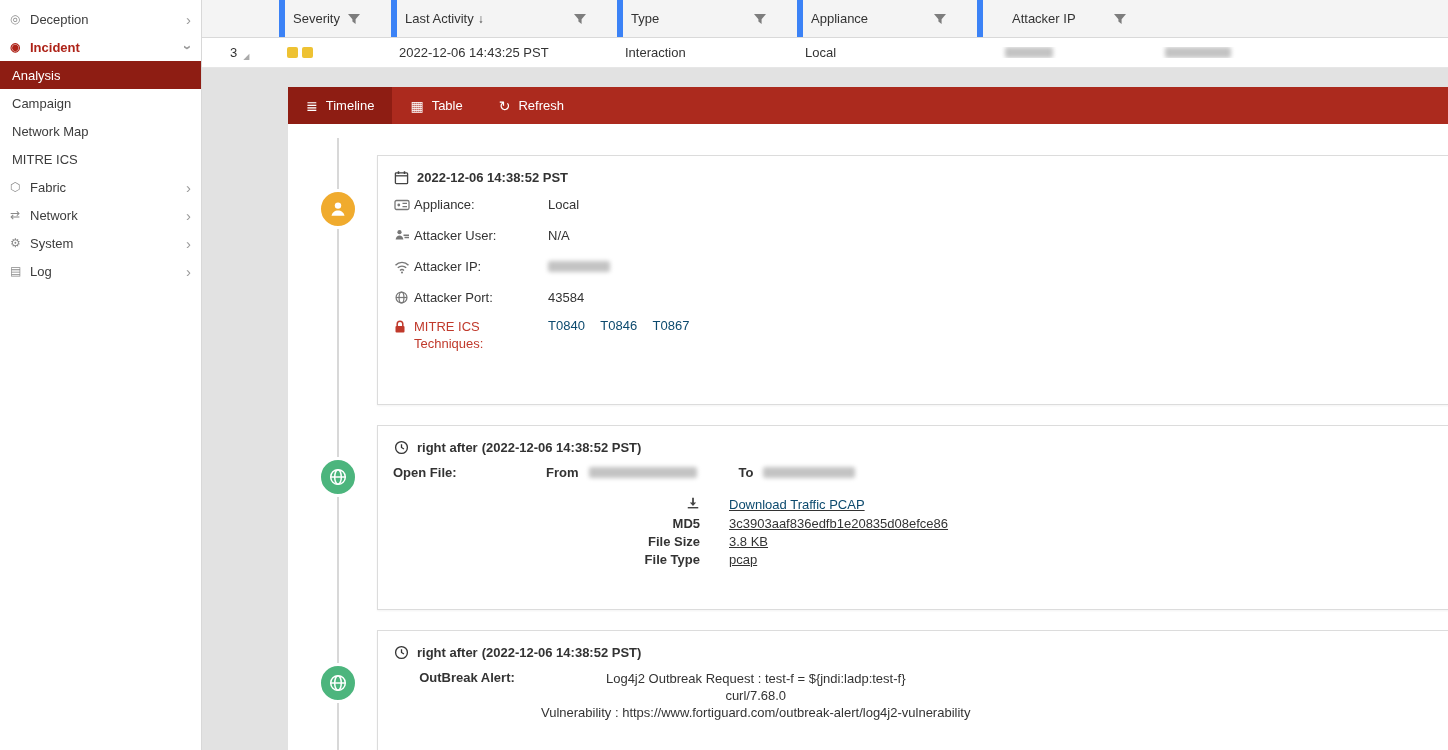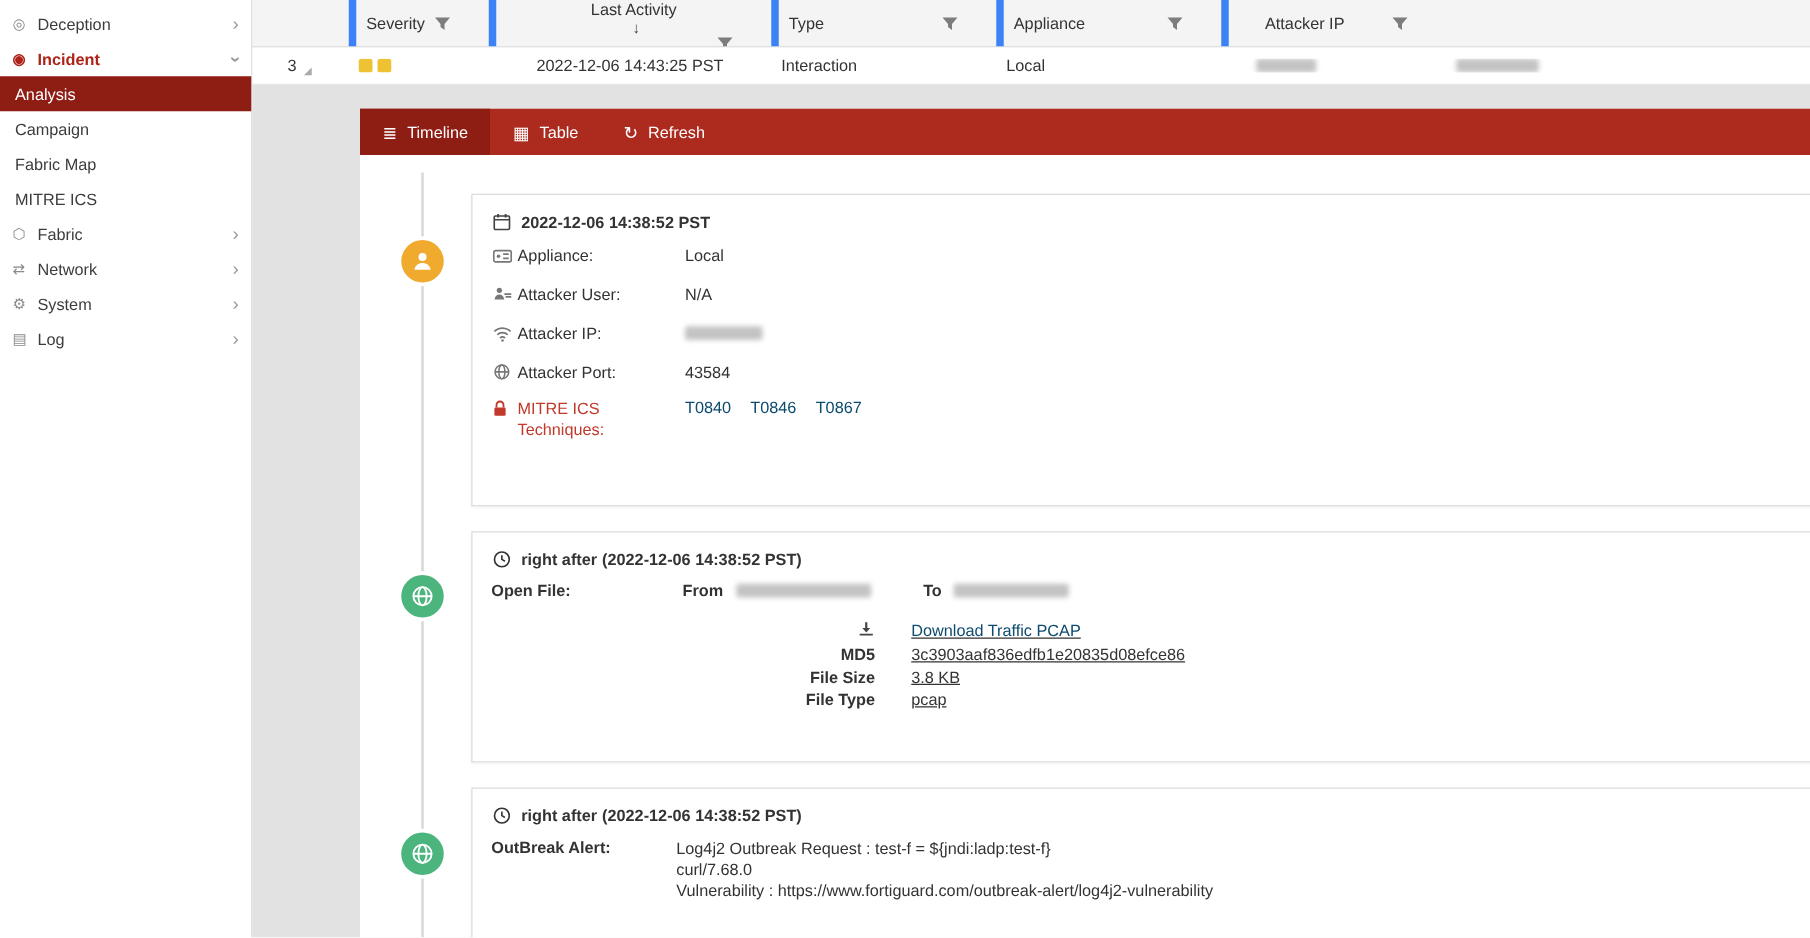--- a/index.html
+++ b/index.html
@@ -37,21 +37,21 @@
     position:absolute; left:202px; top:0; width:1246px; height:38px;
     background:#f4f4f4; border-bottom:1px solid #d9d9d9; display:flex;
   }
   .th {
     display:flex; align-items:center; padding:0 8px 0 8px;
     border-left:6px solid #3b82f6; color:#333; overflow:hidden;
   }
   .th:first-child { border-left:none; }
   .th .funnel { margin-left:auto; margin-right:22px; display:flex; cursor:pointer; }
   .sortarrow { font-size:12px; color:#444; margin-left:4px; font-weight:700; }
-  .c0 { width:77px; } .c1 { width:112px; } .c2 { width:226px;flex-direction:column; }
+  .c0 { width:77px; } .c1 { width:112px; } .c2 { width:226px; }
   .c3 { width:180px; } .c4 { width:180px; } .c5 { width:180px;padding-left:29px; } .c6 { flex:1; }
 
   .table-row {
     position:absolute; left:202px; top:38px; width:1246px; height:30px;
     background:#fff; border-bottom:1px solid #e6e6e6; display:flex; align-items:center;
     cursor:pointer;
   }
   .td { padding:0 8px; display:flex; align-items:center; overflow:hidden; }
   .rownum { padding-left:28px; gap:6px; }
   .expander { font-size:8px; color:#aaa; margin-top:8px; }
@@ -110,42 +110,42 @@
   .oprow { display:flex; align-items:center; padding:6px 16px 0 15px; }
   .oplab { width:153px; font-weight:700; flex:none; }
   .b { font-weight:700; }
   .kv {
     display:grid; grid-template-columns:322px 1fr; column-gap:29px;
     row-gap:3px; margin-top:16px; align-items:center;
   }
   .kv .k { text-align:right; font-weight:700; }
   .kv .v { text-align:left;text-decoration:underline; }
 
-  .alert-row { display:flex; align-items:flex-start; padding:6px 16px 0 15px; }
+  .alert-row { display:flex; align-items:flex-start; padding:6px 16px 0 15px;text-align:center; }
   .alert-lab { width:148px; font-weight:700; flex:none; }
   .alert-lines div { line-height:17px; }
 </style>
 </head>
 <body>
 
 <aside class="sidebar">
   <div class="side-item">
     <span class="icn">◎</span>
     <span class="lbl">Deception</span>
     <span class="chev">›</span>
   </div>
   <div class="side-item incident">
     <span class="icn">◉</span>
     <span class="lbl">Incident</span>
     <span class="chev down">›</span>
   </div>
   <div>
     <div class="sub-item selected">Analysis</div>
     <div class="sub-item">Campaign</div>
-    <div class="sub-item">Fabric Map</div>
+    <div class="sub-item">Network Map</div>
     <div class="sub-item">MITRE ICS</div>
   </div>
   <div class="side-item">
     <span class="icn">⬡</span>
     <span class="lbl">Fabric</span>
     <span class="chev">›</span>
   </div>
   <div class="side-item">
     <span class="icn">⇄</span>
     <span class="lbl">Network</span>

